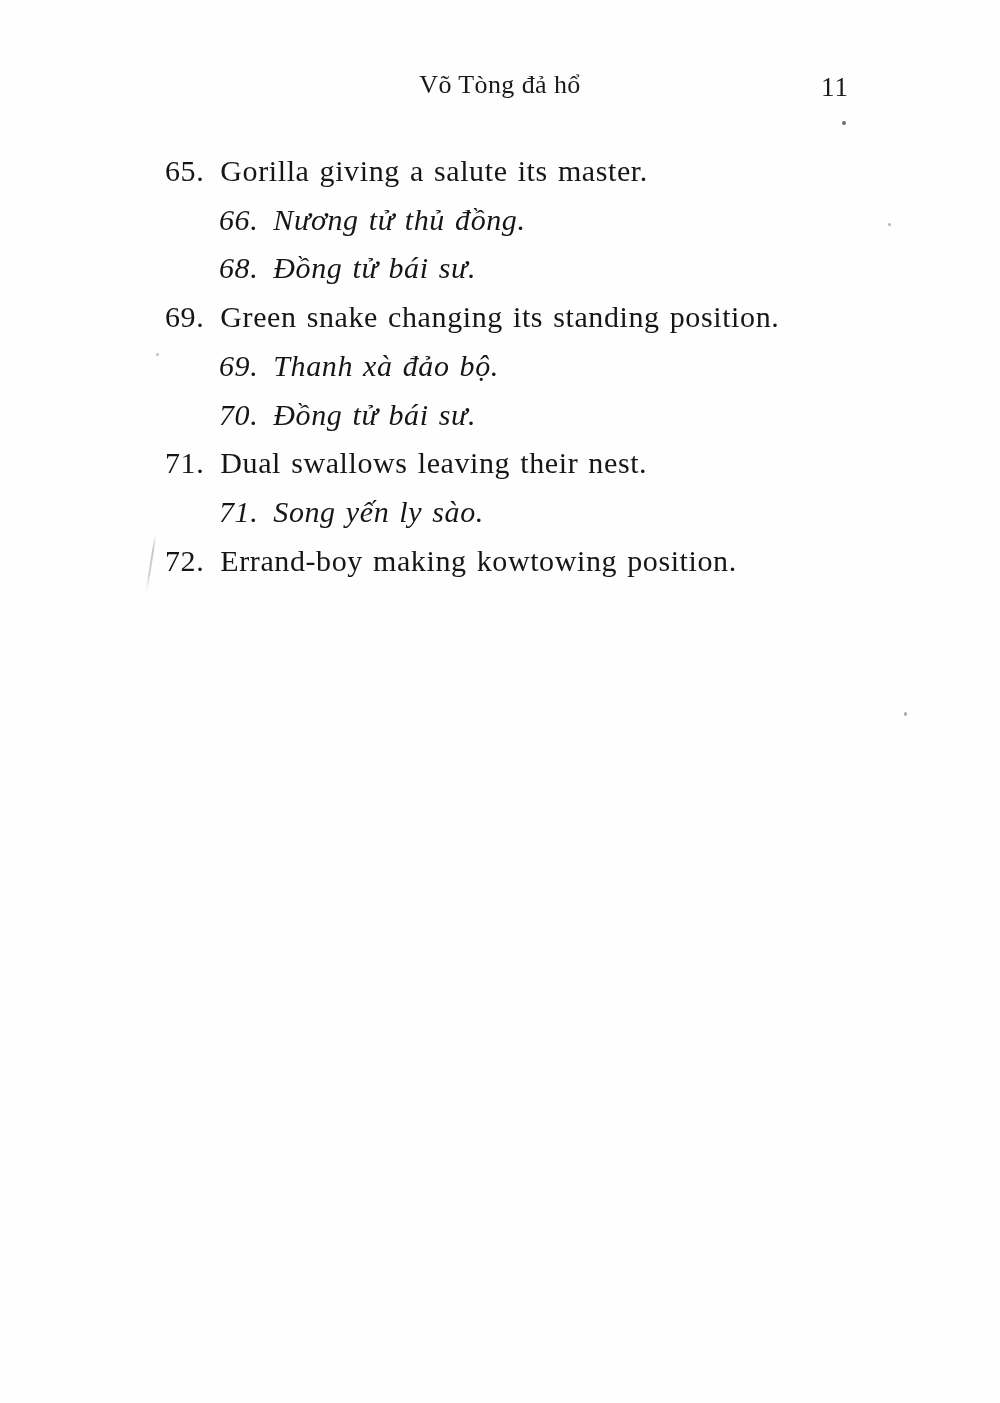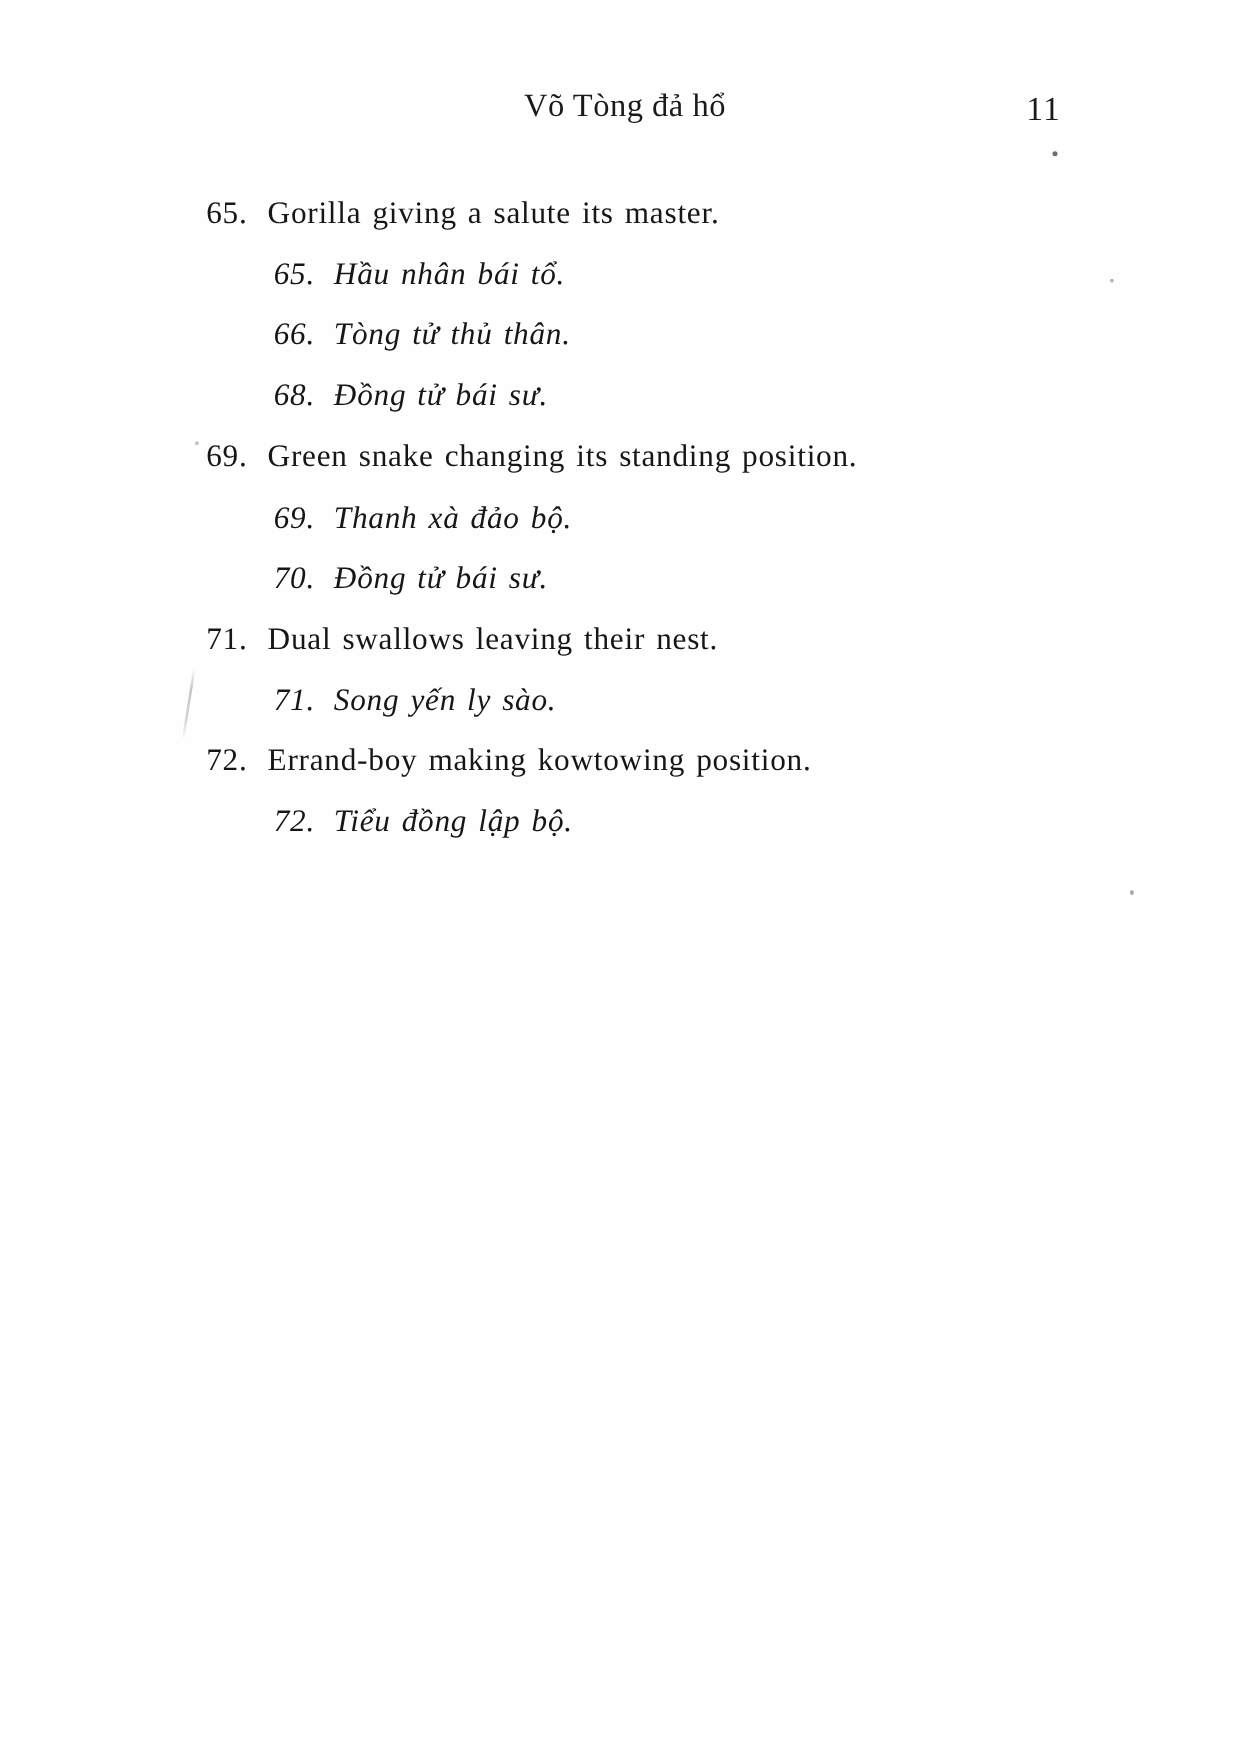--- a/index.html
+++ b/index.html
@@ -44,21 +44,21 @@
   .entry-list {
     position: absolute;
     top: 147px;
     left: 165px;
     width: 760px;
   }
   .entry {
     
   }
   .line {
-    font-size: 25px;
+    font-size: 30px;
     line-height: 48.7px;
     letter-spacing: 0.6px;
     word-spacing: 2px;
     white-space: nowrap;
   }
   .line .num {
     display: inline-block;
     margin-right: 16px;
   }
   .line.vi {
@@ -96,28 +96,25 @@
     <div class="running-title">Võ Tòng đả hổ</div>
     <div class="page-number">11</div>
   </div>
 
   <div class="entry-list">
 
     <div class="entry">
       <div class="line en">
         <span class="num">65.</span><span class="text">Gorilla giving a salute its master.</span>
       </div>
-      <div class="line vi">
-        <span class="num">65.</span><span class="text">Hầu nhân bái tổ.</span>
-      </div>
     </div>
 
     <div class="entry">
       <div class="line vi">
-        <span class="num">66.</span><span class="text">Tòng tử thủ thân.</span>
+        <span class="num">66.</span><span class="text">Nương tử thủ đồng.</span>
       </div>
     </div>
 
 
     <div class="entry">
       <div class="line vi">
         <span class="num">68.</span><span class="text">Đồng tử bái sư.</span>
       </div>
     </div>
 
@@ -142,23 +139,20 @@
       </div>
       <div class="line vi">
         <span class="num">71.</span><span class="text">Song yến ly sào.</span>
       </div>
     </div>
 
     <div class="entry">
       <div class="line en">
         <span class="num">72.</span><span class="text">Errand-boy making kowtowing position.</span>
       </div>
-      <div class="line vi">
-        <span class="num">72.</span><span class="text">Tiểu đồng lập bộ.</span>
-      </div>
     </div>
 
   </div>
 
   <div class="speck speck-1"></div>
   <div class="speck speck-2"></div>
   <div class="speck speck-3"></div>
   <div class="speck speck-4"></div>
   <div class="scratch"></div>
 

